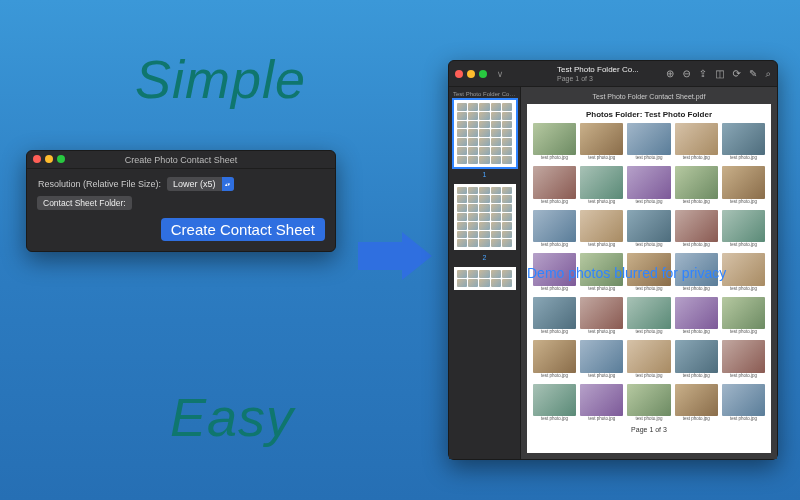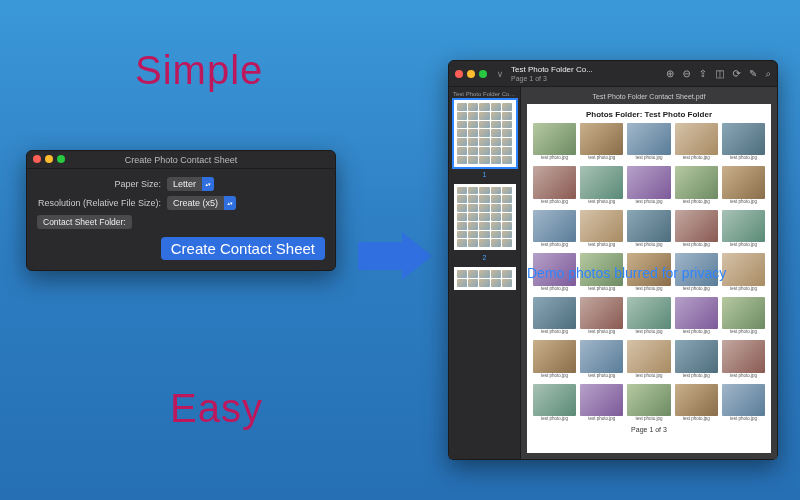--- a/index.html
+++ b/index.html
@@ -4,24 +4,25 @@
 <style>
   * { box-sizing: border-box; margin: 0; padding: 0; }
   html, body { width: 800px; height: 500px; overflow: hidden; }
   body {
     font-family: -apple-system, "Helvetica Neue", Arial, sans-serif;
     background: linear-gradient(180deg, #3b98d8 0%, #2d7dc2 50%, #266fb4 100%);
     position: relative;
   }
   .marketing {
     position: absolute;
-    color: #be185d;
+    color: #0f766e;
     font-weight: 300;
-    font-size: 40px;
+    font-size: 54px;
     letter-spacing: 1px;
+    font-style: italic;
   }
   #mkt-simple { top: 48px;  left: 135px; }
   #mkt-easy   { top: 386px; left: 170px; }
 
   
   .win {
     position: absolute;
     background: #2a2a2c;
     border: 1px solid #1a1a1a;
     border-radius: 6px;
@@ -143,21 +144,21 @@
     align-items: center;
     padding: 0 6px;
     border-bottom: 1px solid #1d1d1d;
   }
   .preview .titlebar .traffic { position: static; margin-right: 8px; }
   .chev {
     width: 10px; height: 10px; display:inline-flex;
     align-items:center; justify-content:center;
     color:#888; font-size:9px; margin-right:6px;
   }
-  .doc-title-block { flex: 0 0 auto; color:#eee; font-size:8px; line-height:9px; text-align:left; margin-right:auto; }
+  .doc-title-block { flex: 0 0 auto; color:#eee; font-size:8px; line-height:9px; text-align:left; margin-right:auto;margin-left:46px; }
   .doc-title-block .sub { color:#999; font-size:7px; }
   .toolbar-icons { display:flex; gap:8px; align-items:center; }
   .toolbar-icons span { color:#aaa; font-size:10px; }
 
   .preview .content {
     flex: 1;
     display: flex;
     min-height: 0;
   }
   .thumb-rail {
@@ -265,30 +266,23 @@
   <div class="titlebar">
     <div class="traffic">
       <div class="tl red"></div>
       <div class="tl yellow"></div>
       <div class="tl green"></div>
     </div>
     <span>Create Photo Contact Sheet</span>
   </div>
   <div class="body">
     <div class="form-row">
-      <span class="lbl">Paper Size:</span>
-      <span class="select">
-        <span class="val">Letter</span>
-        <span class="stepper">▴▾</span>
-      </span>
-    </div>
-    <div class="form-row">
       <span class="lbl">Resolution (Relative File Size):</span>
       <span class="select">
-        <span class="val">Create (x5)</span>
+        <span class="val">Lower (x5)</span>
         <span class="stepper">▴▾</span>
       </span>
     </div>
 
     <div class="path-row">
       <span class="btn">Contact Sheet Folder:</span>
     </div>
 
     <div class="primary-btn">Create Contact Sheet</div>
   </div>

